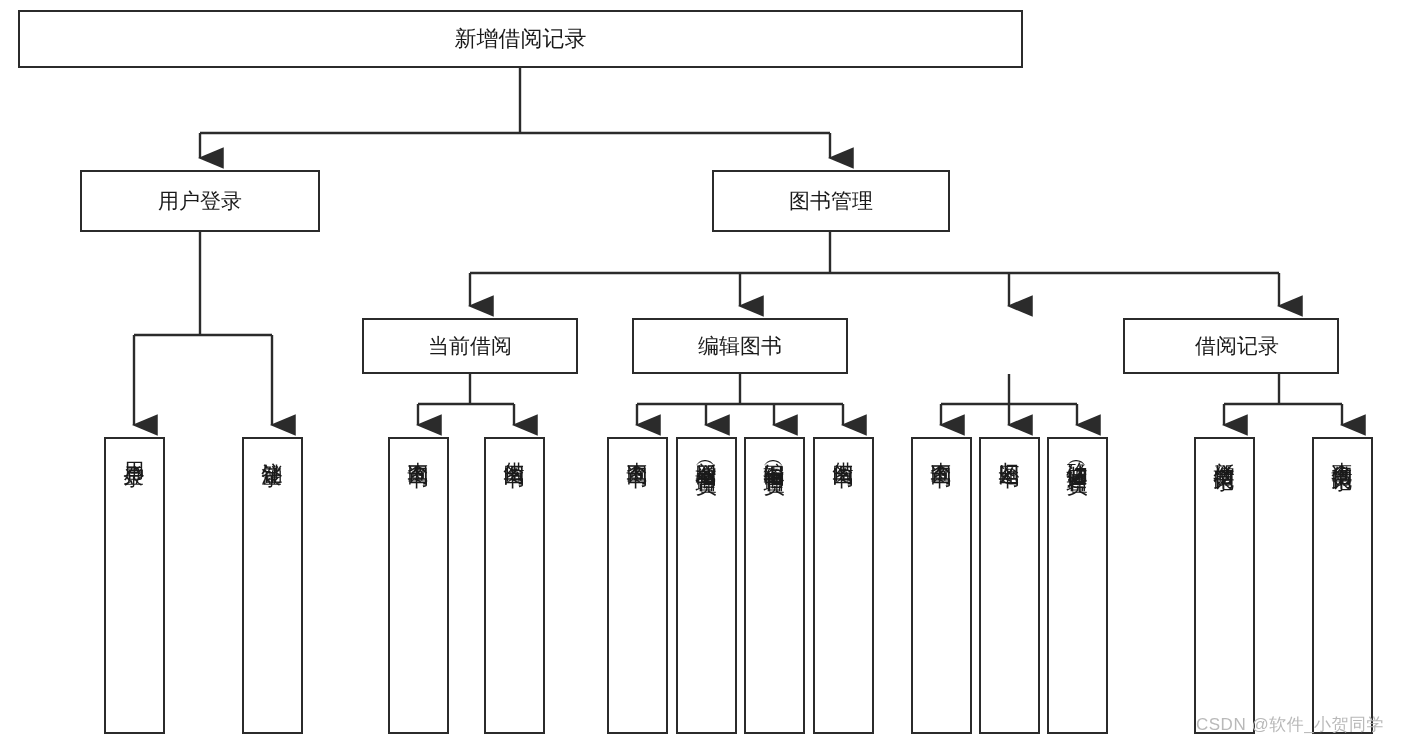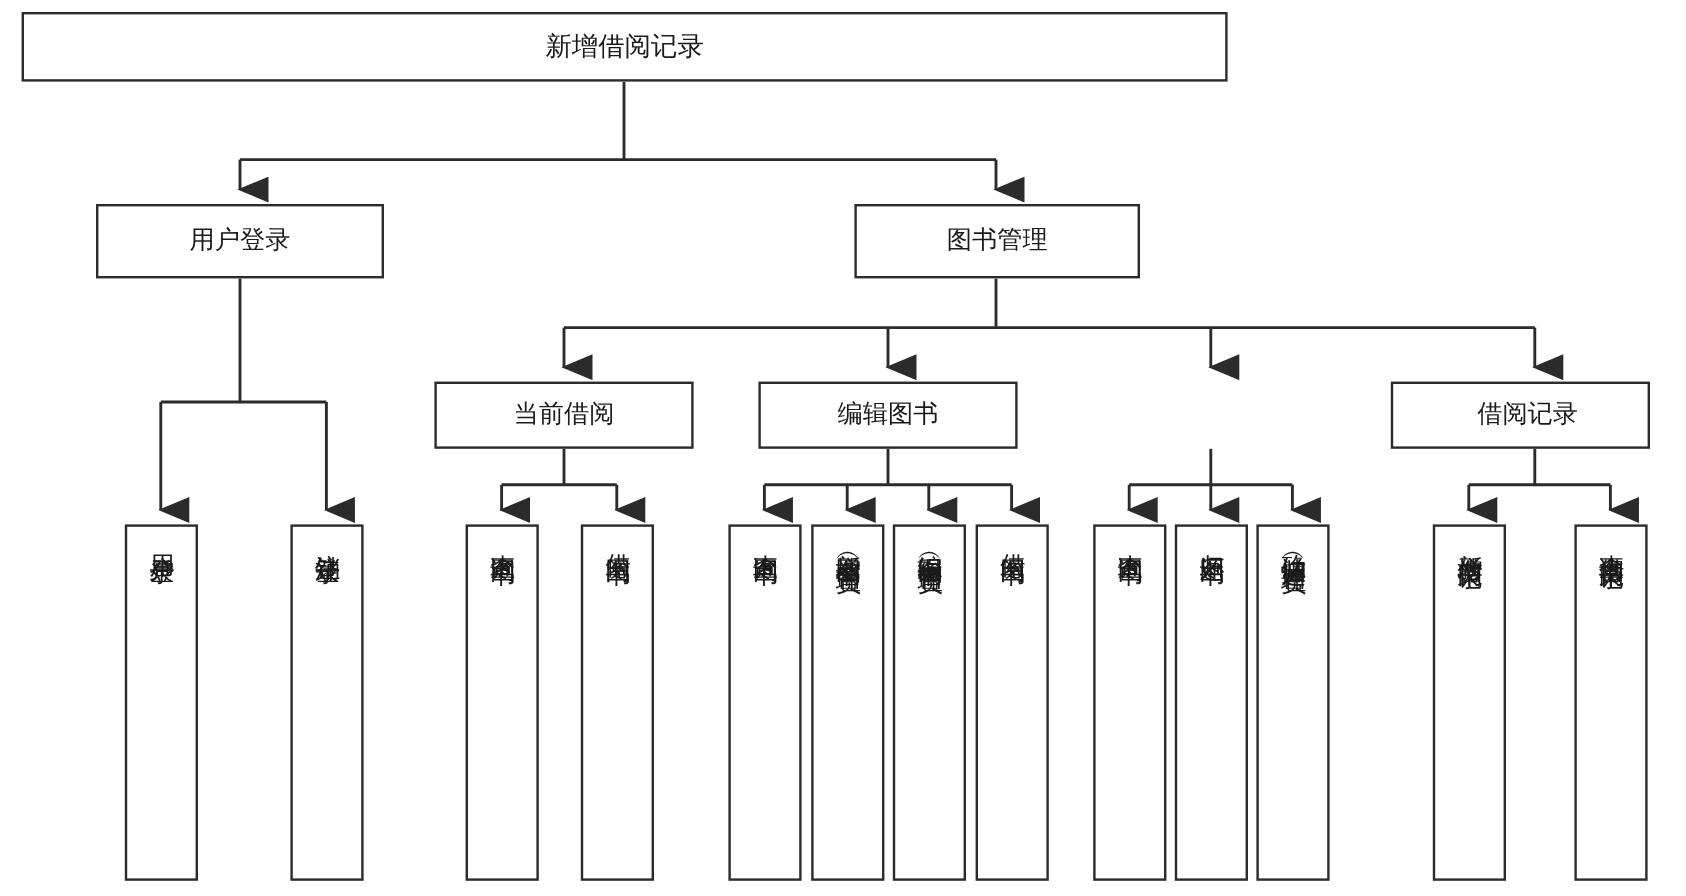--- a/index.html
+++ b/index.html
@@ -136,21 +136,21 @@
   <div class="node horiz" style="left:712px; top:170px; width:238px; height:62px;">
     <span class="node-label">图书管理</span>
   </div>
 
   <div class="node horiz" style="left:362px; top:318px; width:216px; height:56px;">
     <span class="node-label">当前借阅</span>
   </div>
   <div class="node horiz" style="left:632px; top:318px; width:216px; height:56px;">
     <span class="node-label">编辑图书</span>
   </div>
-  <div class="node horiz" style="left:1159px; top:318px; width:216px; height:56px;padding-left:12px;">
+  <div class="node horiz" style="left:1123px; top:318px; width:216px; height:56px;padding-left:12px;">
     <span class="node-label">借阅记录</span>
   </div>
 
   <div class="node leaf" style="left:104px; top:437px; width:61px; height:297px;">
     <span class="node-label">用户登录</span>
   </div>
   <div class="node leaf" style="left:242px; top:437px; width:61px; height:297px;">
     <span class="node-label">注销登录</span>
   </div>
 
@@ -184,14 +184,15 @@
     <span class="node-label">确认归还（管理员）</span>
   </div>
 
   <div class="node leaf" style="left:1194px; top:437px; width:61px; height:297px;">
     <span class="node-label">新增借阅记录</span>
   </div>
   <div class="node leaf" style="left:1312px; top:437px; width:61px; height:297px;">
     <span class="node-label">查询借阅记录</span>
   </div>
 
+  <div class="watermark" style="left:1196px; top:713px;">CSDN @软件_小贺同学</div>
 
 </div>
 
 </body></html>

